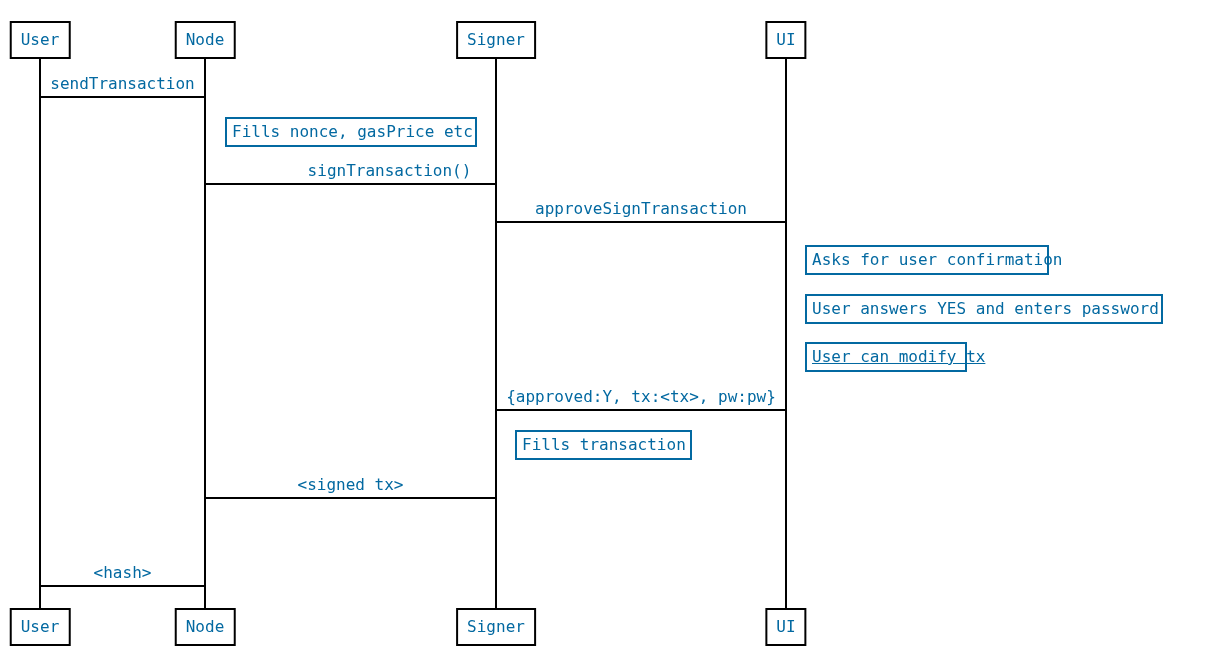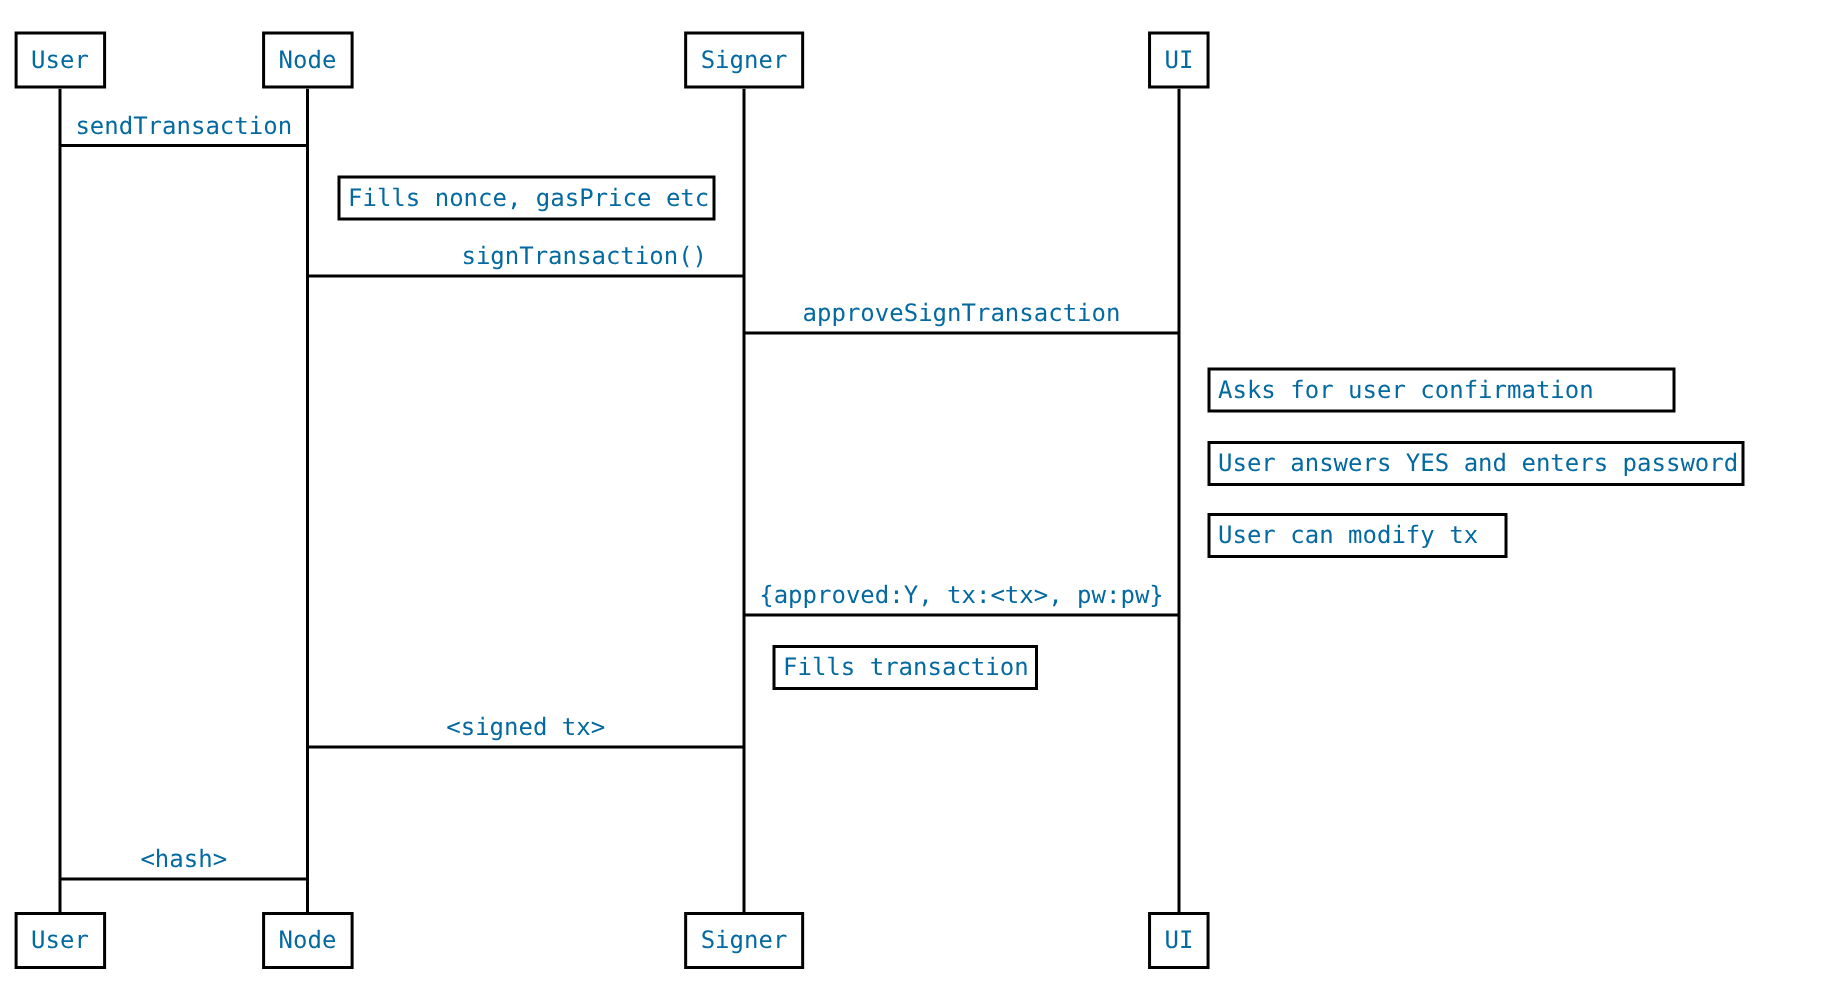--- a/index.html
+++ b/index.html
@@ -52,21 +52,21 @@
     background: #ffffff;
     padding: 0 2px;
     z-index: 2;
     text-align: right;
   }
   .note-box {
     position: absolute;
     box-sizing: border-box;
     height: 30px;
     line-height: 26px;
-    border: 2px solid #000000;
+    border: 2px solid #0369a1;
     background: #ffffff;
     padding-left: 5px;
     white-space: nowrap;
     overflow: visible;
     z-index: 4;
   }
 </style>
 </head>
 <body>
 
@@ -89,17 +89,17 @@
     <div class="message-label" style="left: 350.5px; top: 160px; margin-left: 39px;">signTransaction()</div>
     <div class="message-line" style="left: 496px; top: 221px; width: 290px;"></div>
     <div class="message-label" style="left: 641px; top: 198px;">approveSignTransaction</div>
     <div class="message-line" style="left: 496px; top: 409px; width: 290px;"></div>
     <div class="message-label" style="left: 641px; top: 386px;">{approved:Y, tx:&lt;tx&gt;, pw:pw}</div>
     <div class="message-line" style="left: 205px; top: 497px; width: 291px;"></div>
     <div class="message-label" style="left: 350.5px; top: 474px;">&lt;signed tx&gt;</div>
     <div class="message-line" style="left: 40px; top: 585px; width: 165px;"></div>
     <div class="message-label" style="left: 122.5px; top: 562px;">&lt;hash&gt;</div>
     <div class="note-box" style="left: 225px; top: 117px; width: 252px;">Fills nonce, gasPrice etc</div>
-    <div class="note-box" style="left: 805px; top: 245px; width: 312px;">Asks for user confirmation</div>
+    <div class="note-box" style="left: 805px; top: 245px; width: 244px;">Asks for user confirmation</div>
     <div class="note-box" style="left: 805px; top: 294px; width: 358px;">User answers YES and enters password</div>
-    <div class="note-box" style="left: 805px; top: 342px; width: 200px;">User can modify tx</div>
+    <div class="note-box" style="left: 805px; top: 342px; width: 162px; text-decoration: underline;">User can modify tx</div>
     <div class="note-box" style="left: 515px; top: 430px; width: 177px;">Fills transaction</div>
   </div>
 
 </body></html>

